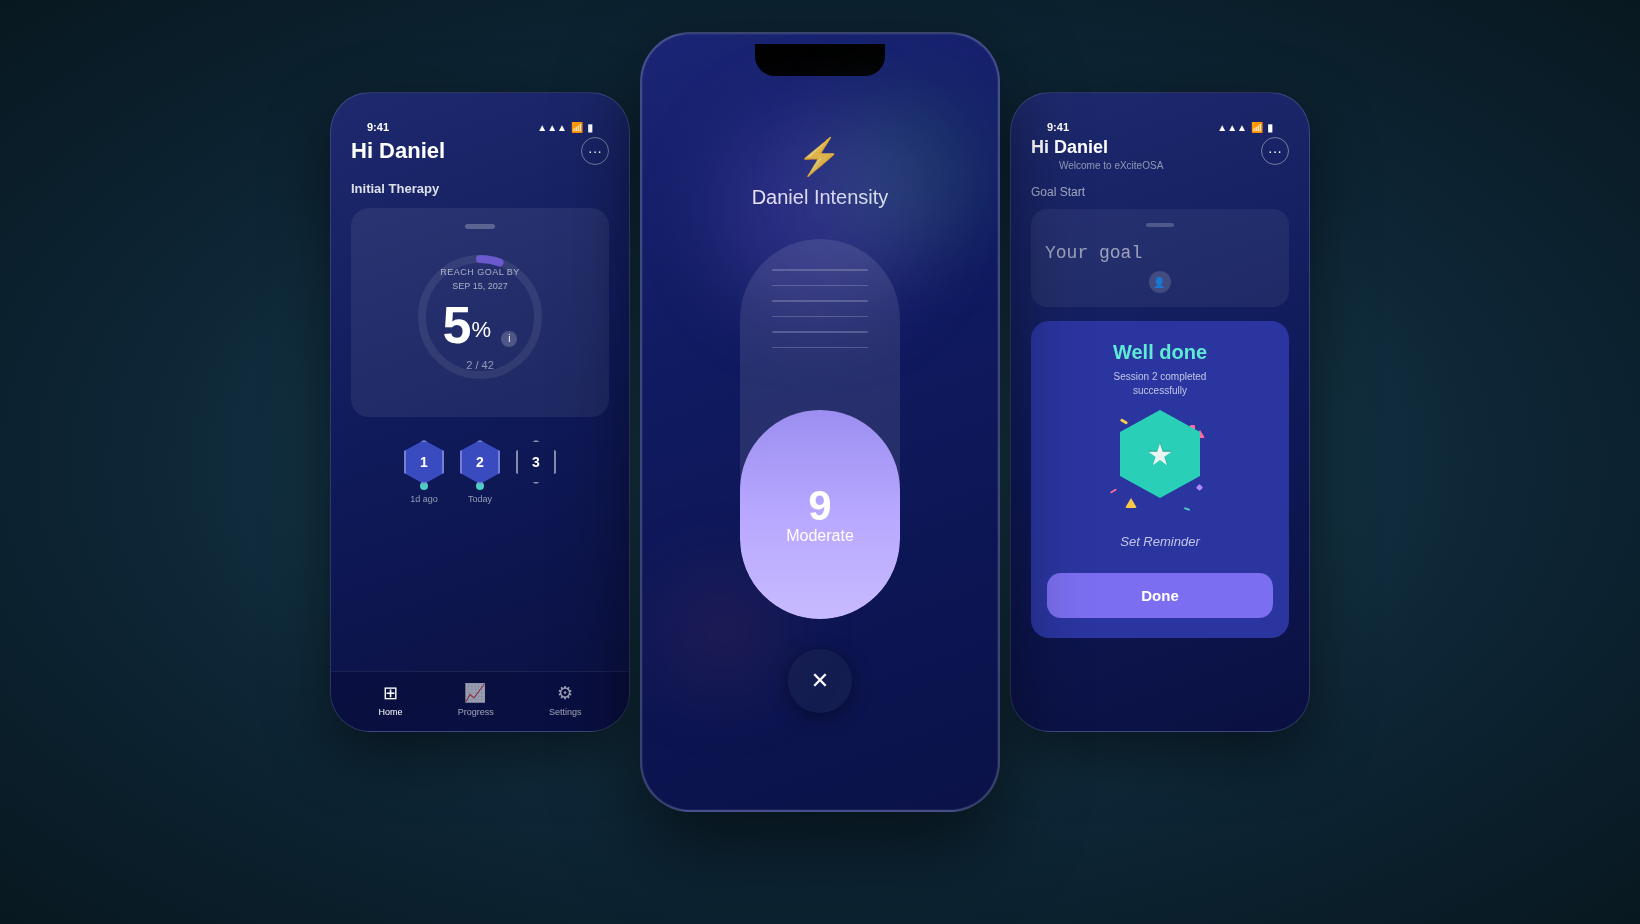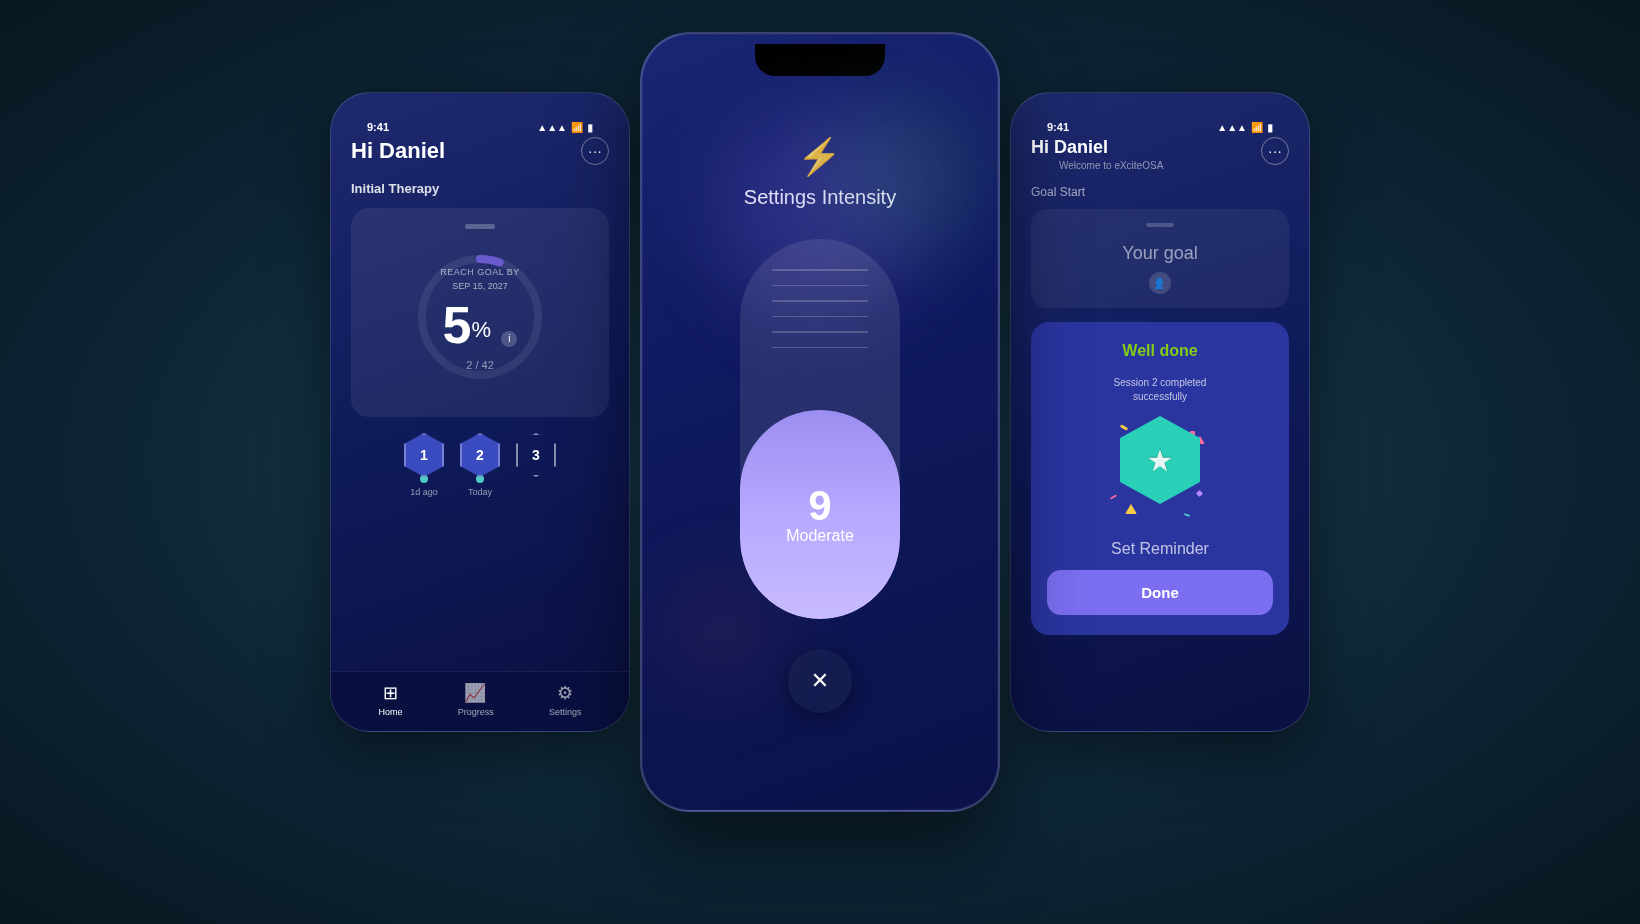--- a/index.html
+++ b/index.html
@@ -132,21 +132,21 @@
       font-size: 13px;
       font-weight: 600;
       color: rgba(255,255,255,0.85);
       margin-bottom: 12px;
     }
 
     .therapy-card {
       background: rgba(255,255,255,0.07);
       border-radius: 18px;
       padding: 16px;
-      margin-bottom: 16px;
+      margin-bottom: 23px;
     }
 
     .reach-goal-text {
       text-align: center;
       font-size: 9px;
       color: rgba(255,255,255,0.6);
       text-transform: uppercase;
       letter-spacing: 0.5px;
       margin-bottom: 4px;
     }
@@ -437,24 +437,24 @@
     }
 
     .well-done-card {
       background: #2a35a0;
       border-radius: 18px;
       padding: 20px 16px;
       text-align: center;
     }
 
     .well-done-title {
-      font-size: 16px;
+      font-size: 20px;
       font-weight: 700;
-      color: #84cc16;
-      margin-bottom: 16px;
+      color: #5eead4;
+      margin-bottom: 6px;
     }
 
     .well-done-subtitle {
       font-size: 10px;
       color: rgba(255,255,255,0.7);
       line-height: 1.4;
       margin-bottom: 12px;
     }
 
     .hex-badge {
@@ -475,23 +475,24 @@
       height: 110px;
       margin: 0 auto 14px;
     }
 
     .confetti-piece {
       position: absolute;
       border-radius: 2px;
     }
 
     .set-reminder-text {
-      font-size: 16px;
+      font-size: 13px;
       color: rgba(255,255,255,0.7);
-      margin-bottom: 12px;
+      margin-bottom: 24px;
+      font-style: italic;
     }
 
     .done-button {
       background: #7b6ef0;
       color: white;
       font-size: 15px;
       font-weight: 600;
       padding: 14px;
       border-radius: 14px;
       width: 100%;
@@ -633,21 +634,21 @@
     <div class="blurred-bg" style="width:200px; height:200px; background:rgba(120,100,220,0.25); top:80px; left:50%; transform:translateX(-50%);"></div>
     <div class="blurred-bg" style="width:160px; height:160px; background:rgba(80,180,120,0.15); top:60px; right:10px;"></div>
     <div class="blurred-bg" style="width:120px; height:120px; background:rgba(200,80,100,0.1); bottom:120px; left:20px;"></div>
 
     <div class="center-content">
 
       <div class="bolt-icon">
         <span>⚡</span>
       </div>
 
-      <div class="therapy-intensity-title">Settings Intensity</div>
+      <div class="therapy-intensity-title">Daniel Intensity</div>
 
       <div class="slider-container">
 
         <div class="slider-lines">
           <div class="slider-line"></div>
           <div class="slider-line"></div>
           <div class="slider-line"></div>
           <div class="slider-line"></div>
           <div class="slider-line"></div>
           <div class="slider-line"></div>
@@ -684,21 +685,21 @@
       <div class="menu-icon">
         <span>···</span>
       </div>
     </div>
 
     <div class="goal-status-title">Goal Start</div>
 
     <div class="goal-card">
       <div style="width:100%;">
         <div class="right-progress-pill"></div>
-        <div style="text-align:center; padding: 10px 0 4px;">
+        <div style="text-align:left; padding: 10px 0 4px; font-family: Liberation Mono, monospace;">
           <div class="your-goal-text">Your goal</div>
         </div>
         <div style="display:flex; justify-content:center; margin-top:4px;">
           <div style="width:22px; height:22px; border-radius:50%; background:rgba(255,255,255,0.15); display:flex; align-items:center; justify-content:center;">
             <span style="font-size:10px; color:white;">👤</span>
           </div>
         </div>
       </div>
     </div>
 

